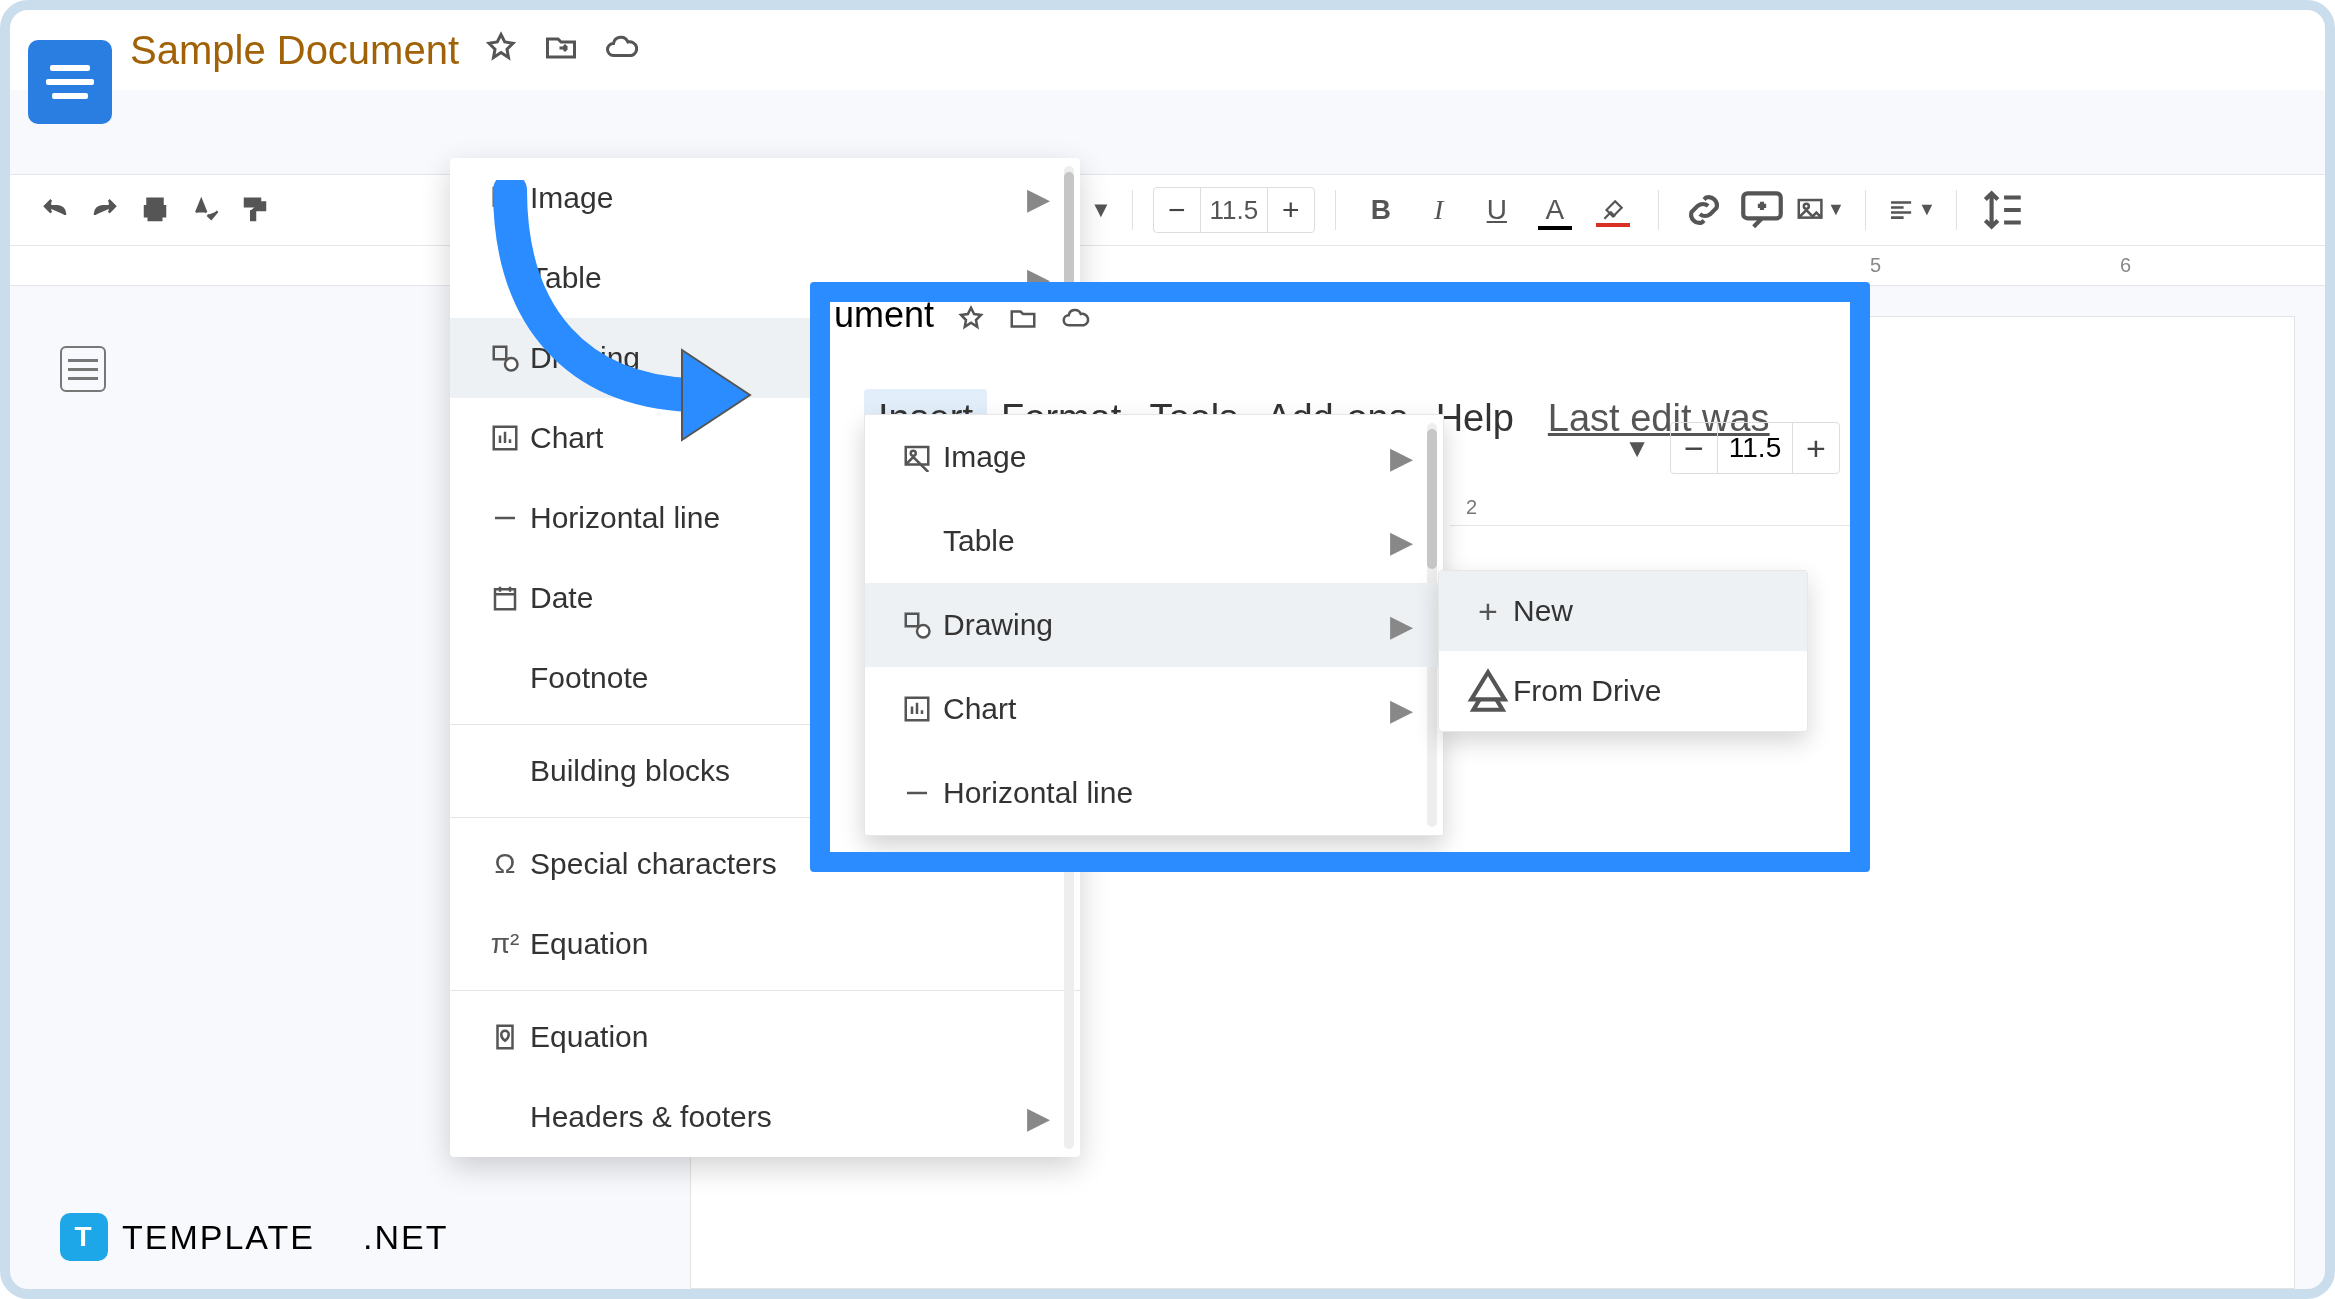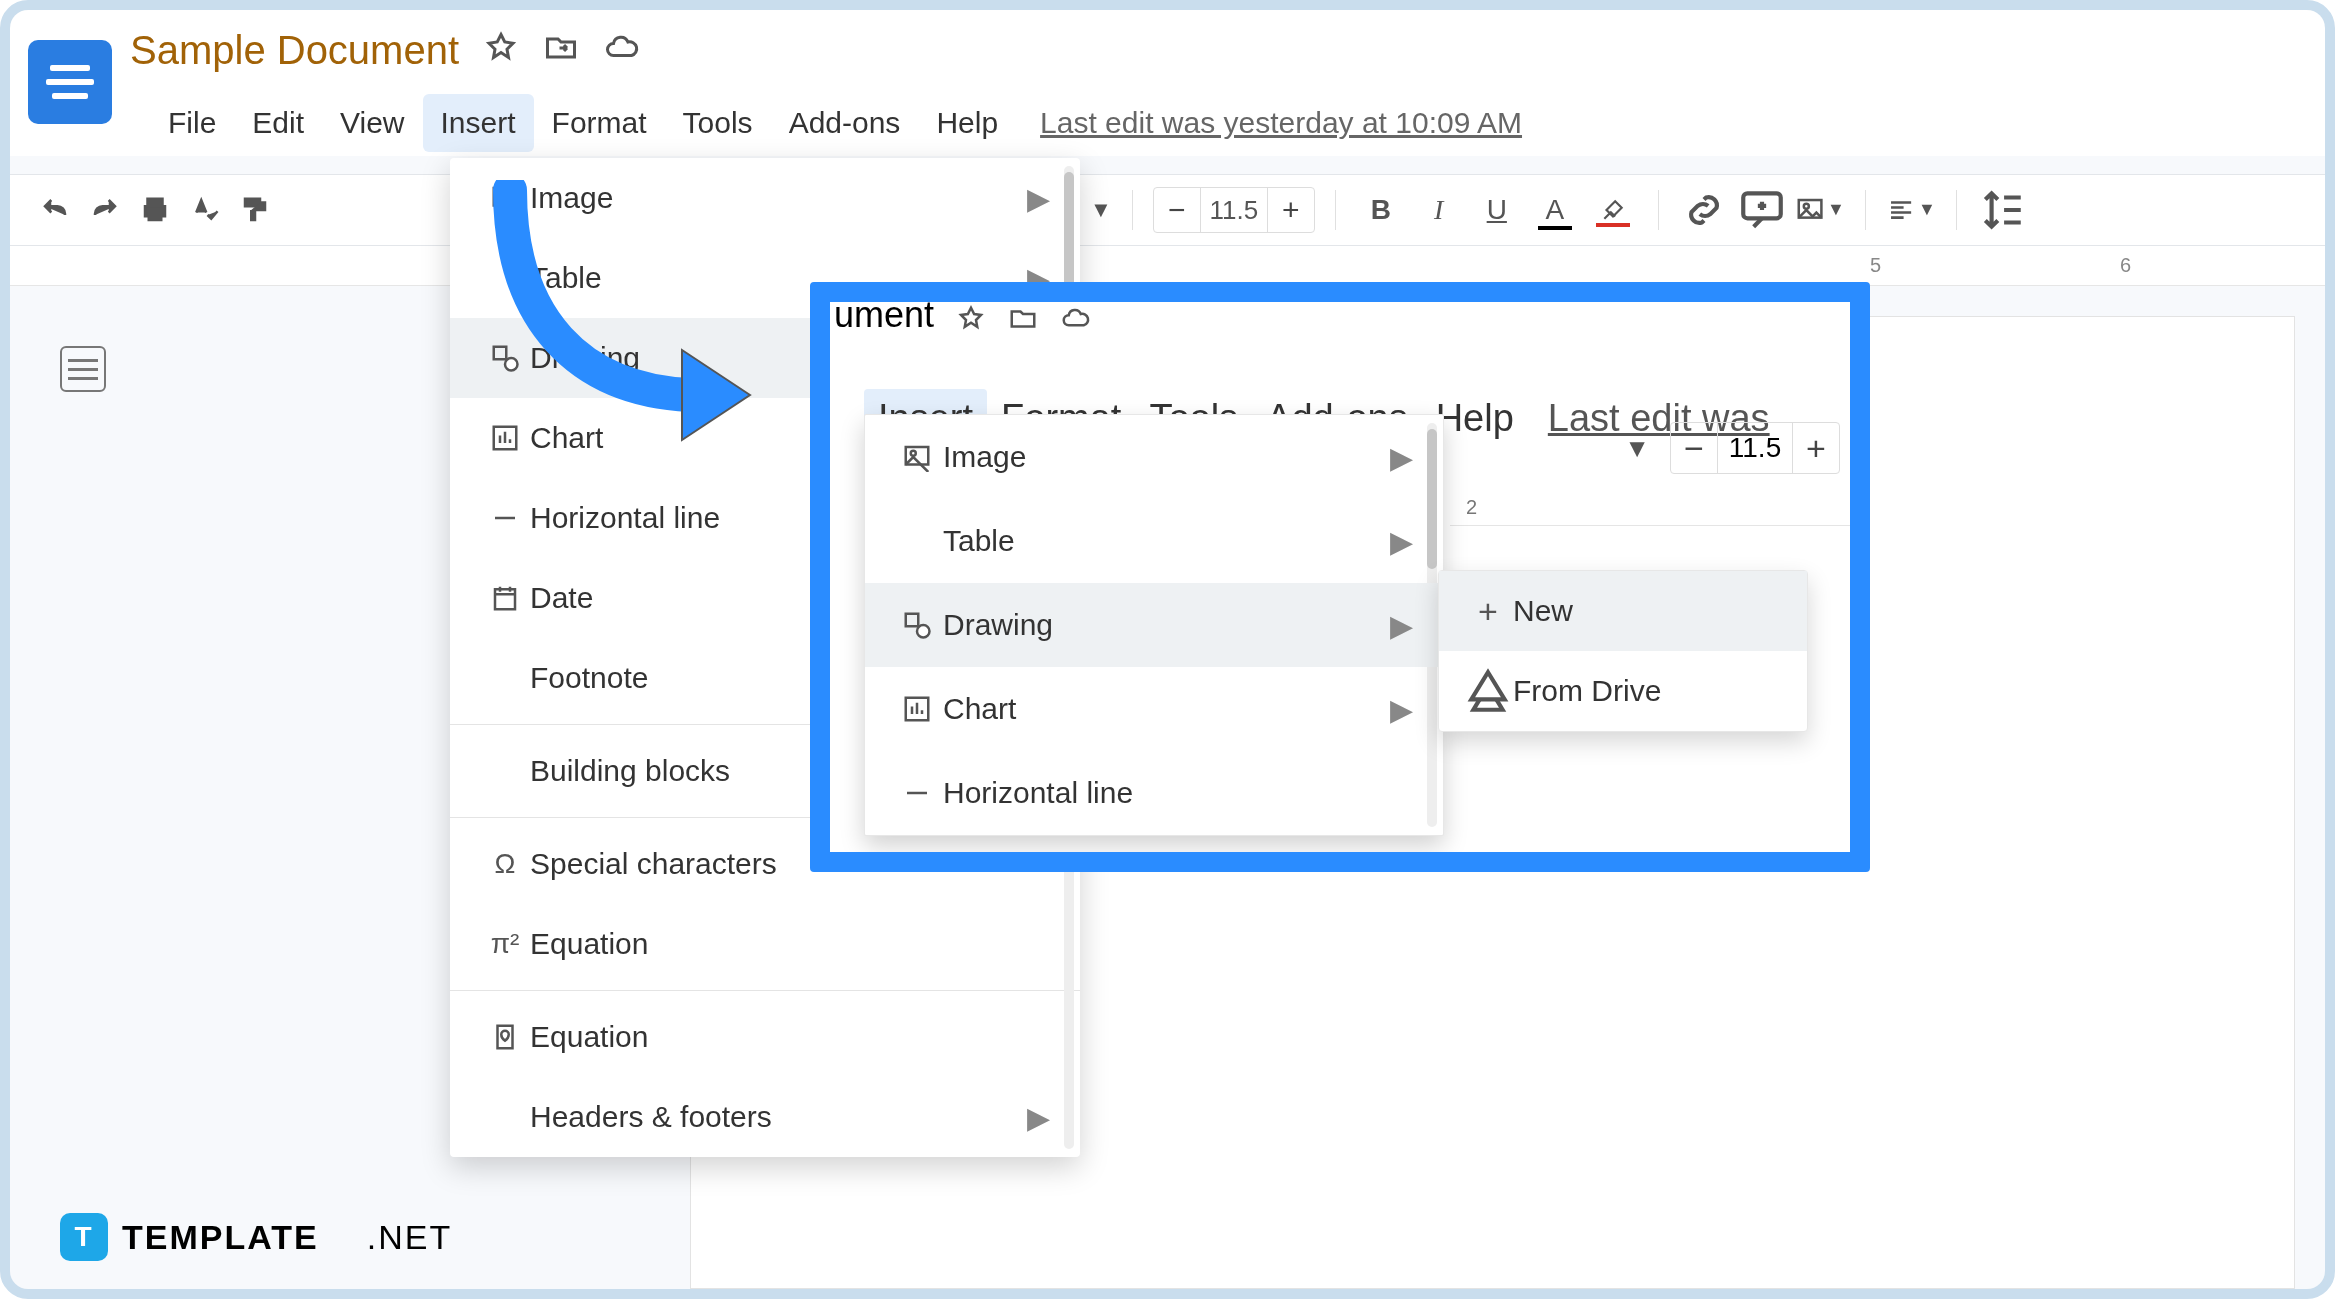--- a/index.html
+++ b/index.html
@@ -236,21 +236,21 @@
     display:flex; align-items:center; gap:14px;
     z-index:100;
     font-size:34px; letter-spacing:2px;
     font-family: Verdana, Arial, sans-serif;
   }
   .watermark .t-icon {
     width:48px; height:48px; background:#1ea7e8; border-radius:10px;
     display:flex; align-items:center; justify-content:center;
     color:#fff; font-weight:700; font-size:28px;
   }
-  .watermark b { font-weight:700;}
+  .watermark b { font-weight:400;}
   .watermark span.net{ font-weight:400;margin-left:48px;}
 
   svg { stroke:#555; fill:none; stroke-width:2; }
 </style>
 </head>
 <body>
 
 <div class="frame">
   <div class="docs">
 
@@ -269,31 +269,20 @@
         <span><svg viewBox="0 0 24 24">
               <path d="M3 6h7l2 2h9v10H3z"></path>
               <path d="M11 12h5m0 0l-2-2m2 2l-2 2"></path>
             </svg></span>
         <span><svg viewBox="0 0 24 24">
               <path d="M7 17a4 4 0 010-8 5 5 0 019.6-1A4 4 0 1119 17H7z"></path>
             </svg></span>
       </div>
     </div>
 
-    <div class="menu-row">
-      <div class="m">File</div>
-      <div class="m">Edit</div>
-      <div class="m">View</div>
-      <div class="m active">Insert</div>
-      <div class="m">Format</div>
-      <div class="m">Tools</div>
-      <div class="m">Add-ons</div>
-      <div class="m">Help</div>
-      <div class="history">Last edit was yesterday at 10:09 AM</div>
-    </div>
 
     <div class="toolbar">
       <div class="tb">
           <svg viewBox="0 0 24 24">
             <path d="M9 14l-5-5 5-5M4 9h10a6 6 0 016 6v1"></path>
           </svg>
         </div>
       <div class="tb">
           <svg viewBox="0 0 24 24">
             <path d="M15 14l5-5-5-5M20 9H10a6 6 0 00-6 6v1"></path>

